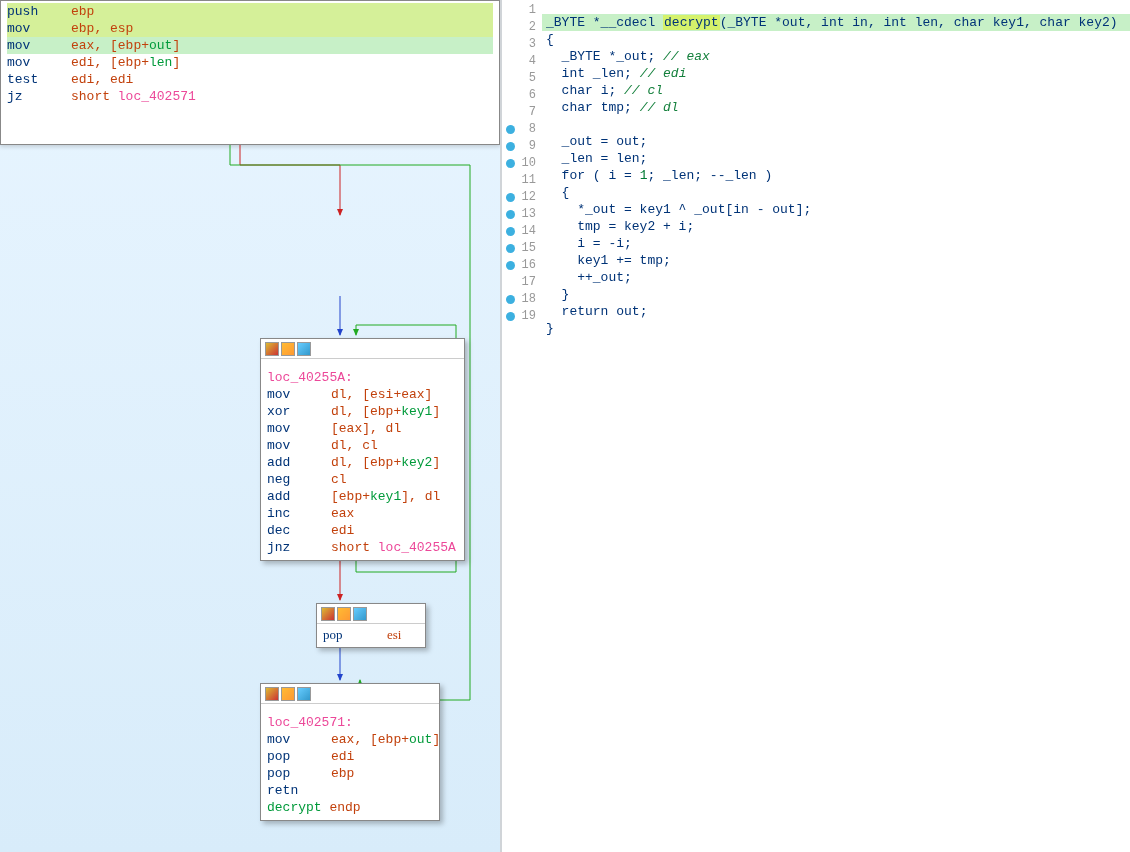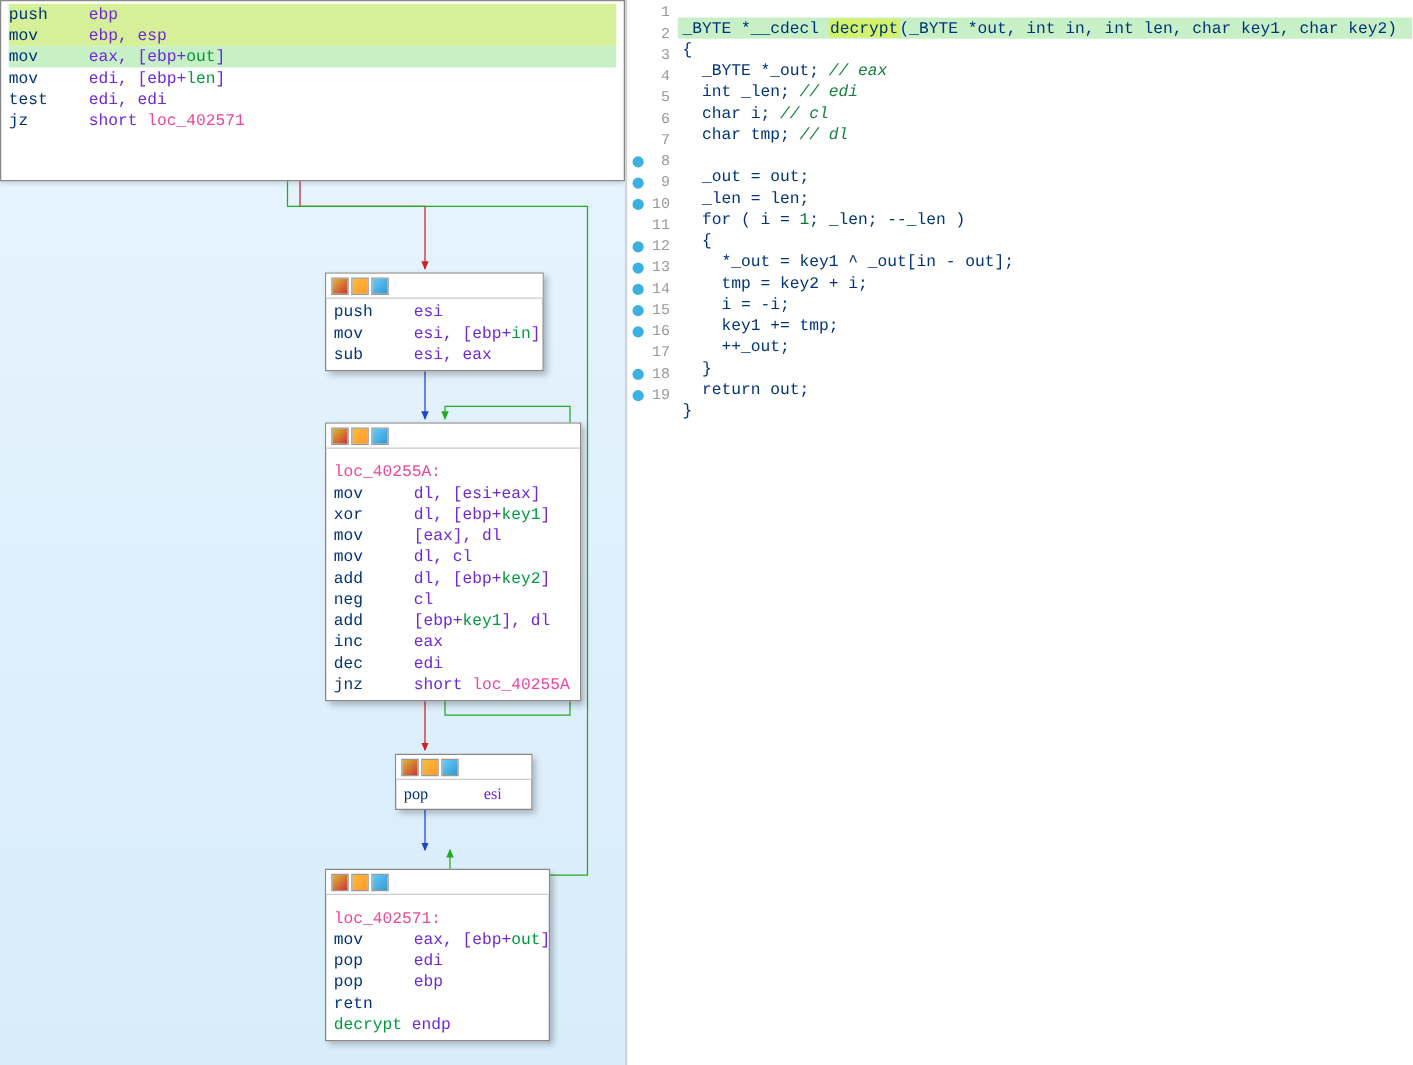--- a/index.html
+++ b/index.html
@@ -86,21 +86,21 @@
     padding: 2px 6px 4px 6px;
   }
   .asm-line {
     height: 17px;
     line-height: 17px;
     font-size: 13px;
     white-space: pre;
     color: #003377;
   }
   .asm-op { color: #003377; display:inline-block; width:64px; }
-  .asm-arg { color: #6d28d9; }
+  .asm-arg { color: #c2410c; }
   .asm-var { color: #009a3a; }
   .asm-pink { color: #c040a0; }
   .asm-label { color: #ec4899; }
   .g-header {
     height: 20px;
     background: #fff;
     border-bottom: 1px solid #ccc;
     display: flex;
     align-items: center;
     gap: 2px;
@@ -155,32 +155,20 @@
 
     <path d="M 340 296 L 340 335" stroke="#2244cc" fill="none" marker-end="url(#ah-blue)"></path>
 
     <path d="M 356 560 L 356 572 L 456 572 L 456 325 L 356 325 L 356 335" stroke="#22aa22" fill="none" marker-end="url(#ah-green)"></path>
 
     <path d="M 340 560 L 340 600" stroke="#cc2222" fill="none" marker-end="url(#ah-red)"></path>
 
     <path d="M 340 647 L 340 680" stroke="#2244cc" fill="none" marker-end="url(#ah-blue)"></path>
   </svg>
 
-  <div class="gblock" style="left:260px; top:218px; width:175px;">
-    <div class="g-header">
-        <span class="hicon h1"></span>
-        <span class="hicon h2"></span>
-        <span class="hicon h3"></span>
-      </div>
-    <div class="gblock-body" id="gb-2">
-        <div class="asm-line"><span class="asm-op">push</span><span class="asm-arg">esi</span></div>
-        <div class="asm-line"><span class="asm-op">mov</span><span class="asm-arg">esi, [ebp+</span><span class="asm-var">in</span><span class="asm-arg">]</span></div>
-        <div class="asm-line"><span class="asm-op">sub</span><span class="asm-arg">esi, eax</span></div>
-      </div>
-  </div>
 
   <div class="gblock" style="left:260px; top:338px; width:205px;">
     <div class="g-header">
         <span class="hicon h1"></span>
         <span class="hicon h2"></span>
         <span class="hicon h3"></span>
       </div>
     <div class="gblock-body">
       <div class="asm-line" style="height:8px"></div>
       <div class="asm-line"><span class="asm-label">loc_40255A:</span></div>
@@ -203,21 +191,21 @@
     <div class="g-header">
         <span class="hicon h1"></span>
         <span class="hicon h2"></span>
         <span class="hicon h3"></span>
       </div>
     <div class="gblock-body" id="gb-4" style="text-align:center;">
         <div class="asm-line" style="text-align: left;"><span class="asm-op">pop</span><span class="asm-arg">esi</span></div>
       </div>
   </div>
 
-  <div class="gblock" style="left:260px; top:683px; width:180px;margin-top:12px;">
+  <div class="gblock" style="left:260px; top:683px; width:180px;">
     <div class="g-header">
         <span class="hicon h1"></span>
         <span class="hicon h2"></span>
         <span class="hicon h3"></span>
       </div>
     <div class="gblock-body">
       <div class="asm-line" style="height:8px"></div>
       <div class="asm-line"><span class="asm-label">loc_402571:</span></div>
       <div id="gb-5">
           <div class="asm-line"><span class="asm-op">mov</span><span class="asm-arg">eax, [ebp+</span><span class="asm-var">out</span><span class="asm-arg">]</span></div>

